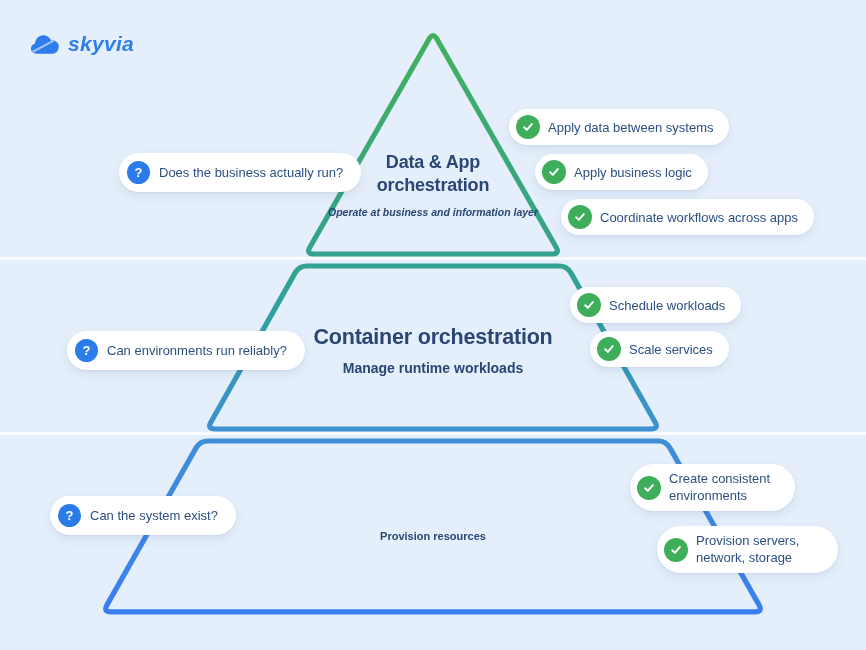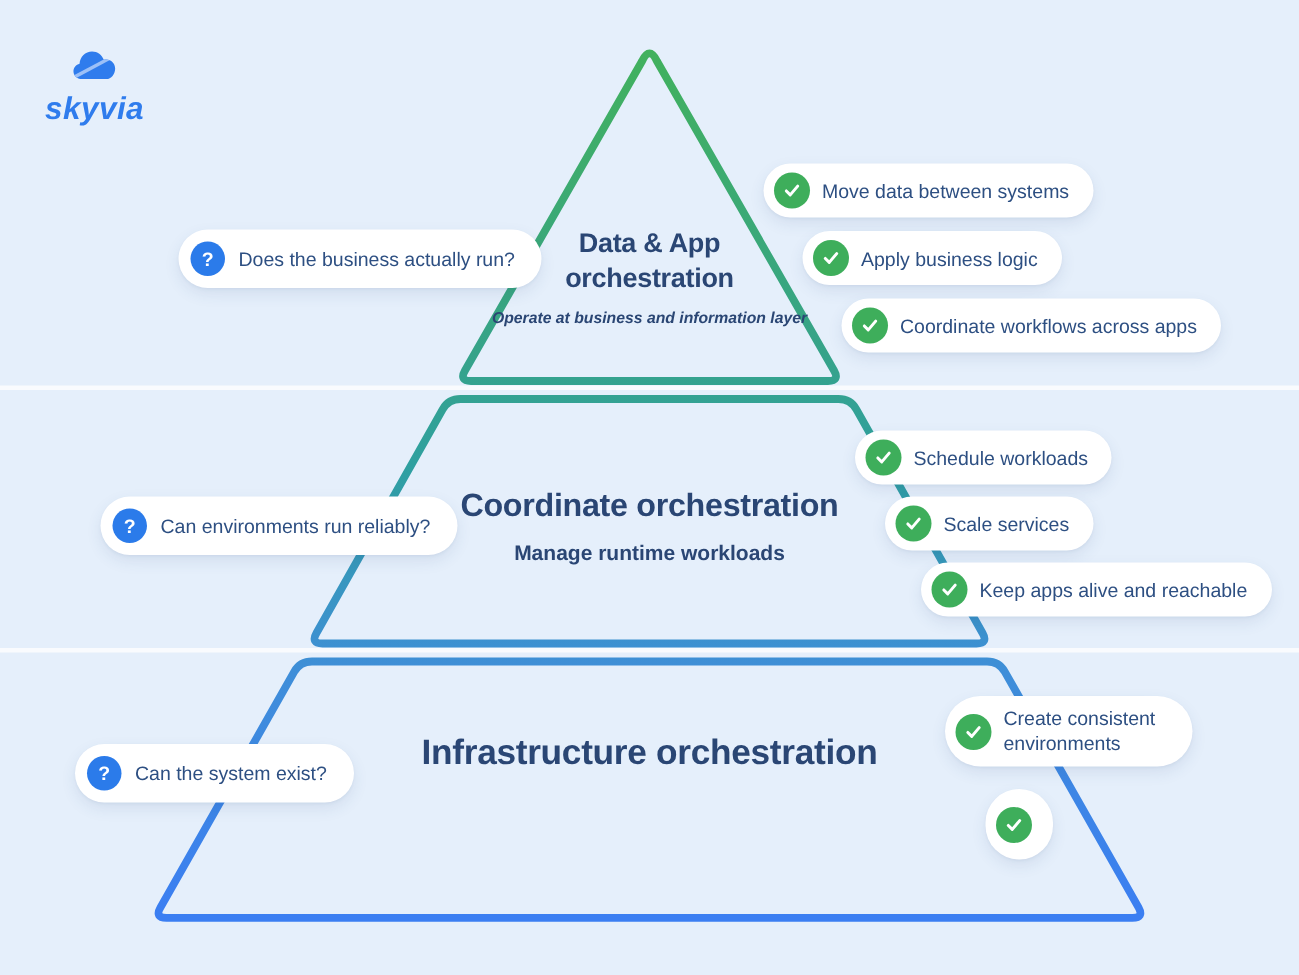--- a/index.html
+++ b/index.html
@@ -9,21 +9,21 @@
     background:var(--background,#e5effb);
     overflow:hidden;
     font-family:"Liberation Sans", sans-serif;
   }
   .divider{
     position:absolute;left:0;width:866px;height:3px;
     background:rgba(255,255,255,0.75);
   }
   .pyramid-svg{position:absolute;left:0;top:0;}
   
-  .logo{position:absolute;left:30px;top:32px;display:flex;align-items:center;gap:7px;flex-direction:column;}
+  .logo{position:absolute;left:30px;top:32px;display:flex;align-items:center;gap:7px;}
   .logo-text{
     font-size:21px;font-weight:700;font-style:italic;
     color:var(--logo_blue,#2f7ced);letter-spacing:.3px;
   }
   
   .layer-title{
     position:absolute;text-align:center;
     color:var(--title_text,#2a4674);font-weight:700;letter-spacing:-.2px;
   }
   .layer-sub{
@@ -94,45 +94,45 @@
       </defs>
       <path d="M7 21 C3.2 21 1 18.4 1 15.6 C1 13 2.8 10.9 5.2 10.4 C5.5 5.7 9.2 2 13.8 2 C17.5 2 20.7 4.4 21.9 7.8 C22.4 7.6 23 7.5 23.6 7.5 C27 7.5 29.7 10.3 29.7 13.7 C29.7 17.6 27 21 23.6 21 Z" fill="#2f7ced"></path>
       <path d="M1 20 L31 4" stroke="#9cc0f7" stroke-width="2.4" clip-path="url(#cloudclip)"></path>
     </svg>
     <span class="logo-text">skyvia</span>
   </div>
 
   <div class="layer-title t1">Data &amp; App orchestration</div>
   <div class="layer-sub s1">Operate at business and information layer</div>
 
-  <div class="layer-title t2">Coordinate orchestration</div>
+  <div class="layer-title t2">Container orchestration</div>
   <div class="layer-sub s2">Manage runtime workloads</div>
 
-  <div class="layer-title t3">Infrastructure orchestration</div>
+  <div class="layer-sub s3">Provision resources</div>
 
   <div class="pill q-pill" style="left:119px;top:153px">
     <span class="q-icon">?</span>
     <span class="q-text">Does the business actually run?</span>
   </div>
   <div class="pill q-pill" style="left:67px;top:331px">
     <span class="q-icon">?</span>
     <span class="q-text">Can environments run reliably?</span>
   </div>
   <div class="pill q-pill" style="left:50px;top:496px">
     <span class="q-icon">?</span>
     <span class="q-text">Can the system exist?</span>
   </div>
 
   <div class="pill c-pill" style="left:509px;top:109px">
     <span class="c-icon">
         <svg width="14" height="14" viewBox="0 0 24 24">
           <path d="M5.5 12.5l4.5 4.5 8.5-10" fill="none" stroke="#fff" stroke-width="3.4" stroke-linecap="round" stroke-linejoin="round"></path>
         </svg>
       </span>
-    <span class="check-text">Move data between systems</span>
+    <span class="check-text">Apply data between systems</span>
   </div>
   <div class="pill c-pill" style="left:535px;top:154px">
     <span class="c-icon">
         <svg width="14" height="14" viewBox="0 0 24 24">
           <path d="M5.5 12.5l4.5 4.5 8.5-10" fill="none" stroke="#fff" stroke-width="3.4" stroke-linecap="round" stroke-linejoin="round"></path>
         </svg>
       </span>
     <span class="check-text">Apply business logic</span>
   </div>
   <div class="pill c-pill" style="left:561px;top:199px">
@@ -153,38 +153,31 @@
     <span class="check-text">Schedule workloads</span>
   </div>
   <div class="pill c-pill" style="left:590px;top:331px">
     <span class="c-icon">
         <svg width="14" height="14" viewBox="0 0 24 24">
           <path d="M5.5 12.5l4.5 4.5 8.5-10" fill="none" stroke="#fff" stroke-width="3.4" stroke-linecap="round" stroke-linejoin="round"></path>
         </svg>
       </span>
     <span class="check-text">Scale services</span>
   </div>
-  <div class="pill c-pill" style="left:614px;top:375px">
-    <span class="c-icon">
-        <svg width="14" height="14" viewBox="0 0 24 24">
-          <path d="M5.5 12.5l4.5 4.5 8.5-10" fill="none" stroke="#fff" stroke-width="3.4" stroke-linecap="round" stroke-linejoin="round"></path>
-        </svg>
-      </span>
-    <span class="check-text">Keep apps alive and reachable</span>
-  </div>
 
   <div class="pill c-pill two-line" style="left:630px;top:464px">
     <span class="c-icon">
         <svg width="14" height="14" viewBox="0 0 24 24">
           <path d="M5.5 12.5l4.5 4.5 8.5-10" fill="none" stroke="#fff" stroke-width="3.4" stroke-linecap="round" stroke-linejoin="round"></path>
         </svg>
       </span>
     <span class="check-text w110">Create consistent environments</span>
   </div>
   <div class="pill c-pill two-line" style="left:657px;top:526px">
     <span class="c-icon">
         <svg width="14" height="14" viewBox="0 0 24 24">
           <path d="M5.5 12.5l4.5 4.5 8.5-10" fill="none" stroke="#fff" stroke-width="3.4" stroke-linecap="round" stroke-linejoin="round"></path>
         </svg>
       </span>
+    <span class="check-text w125">Provision servers, network, storage</span>
   </div>
 
 </div>
 
 </body></html>

